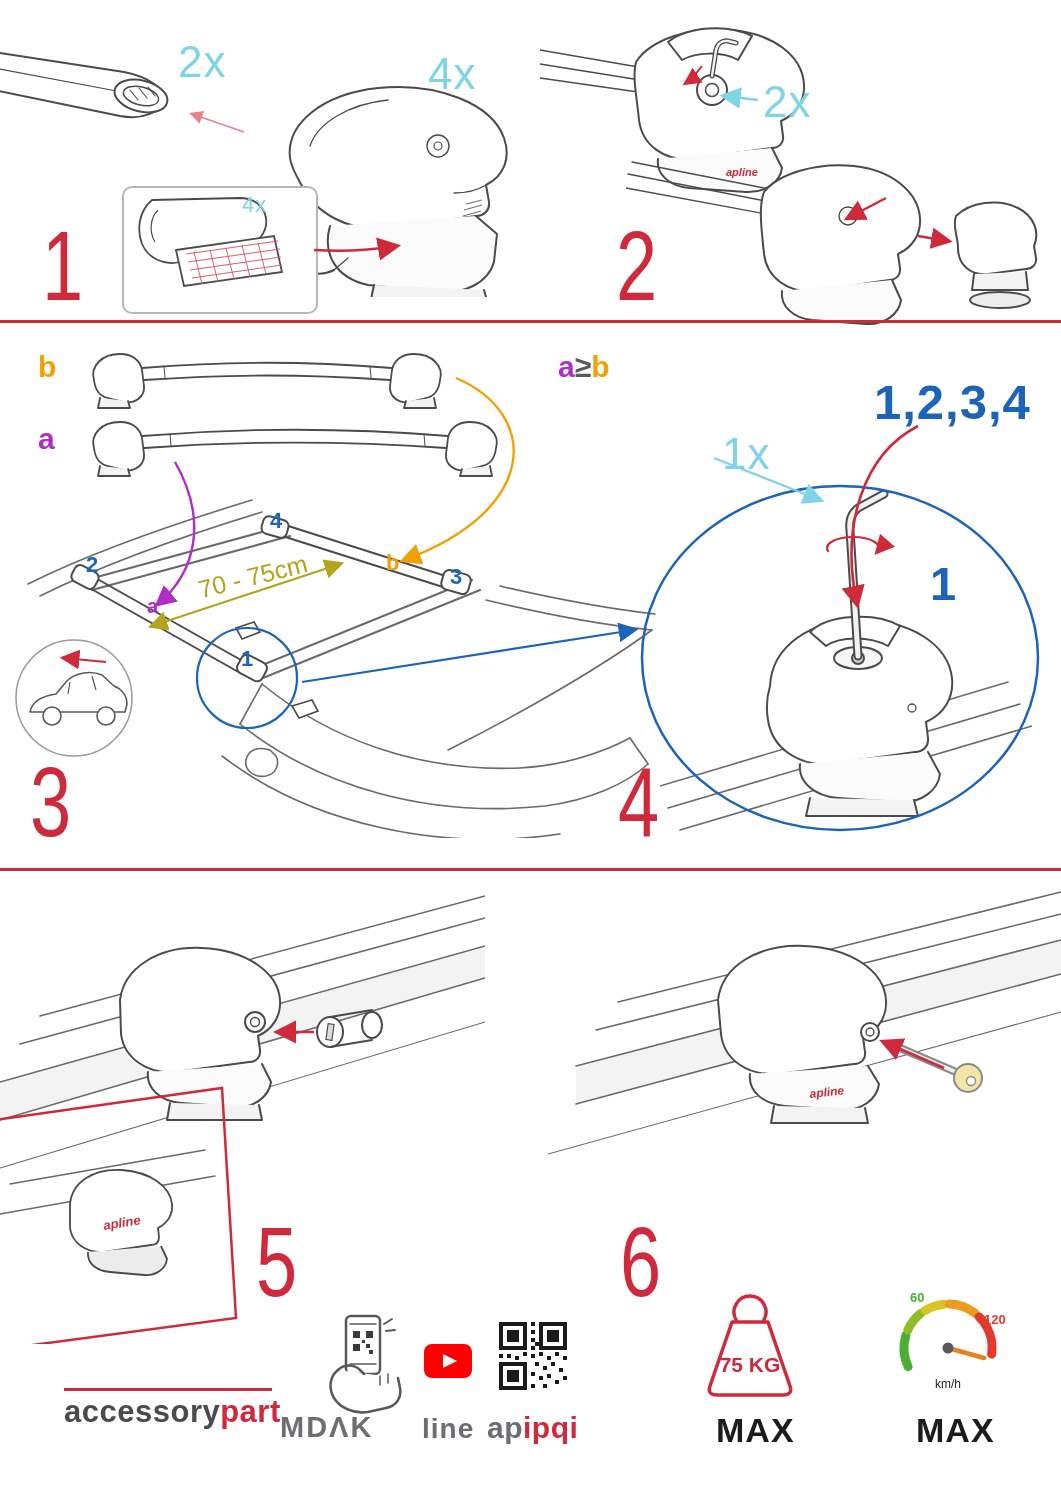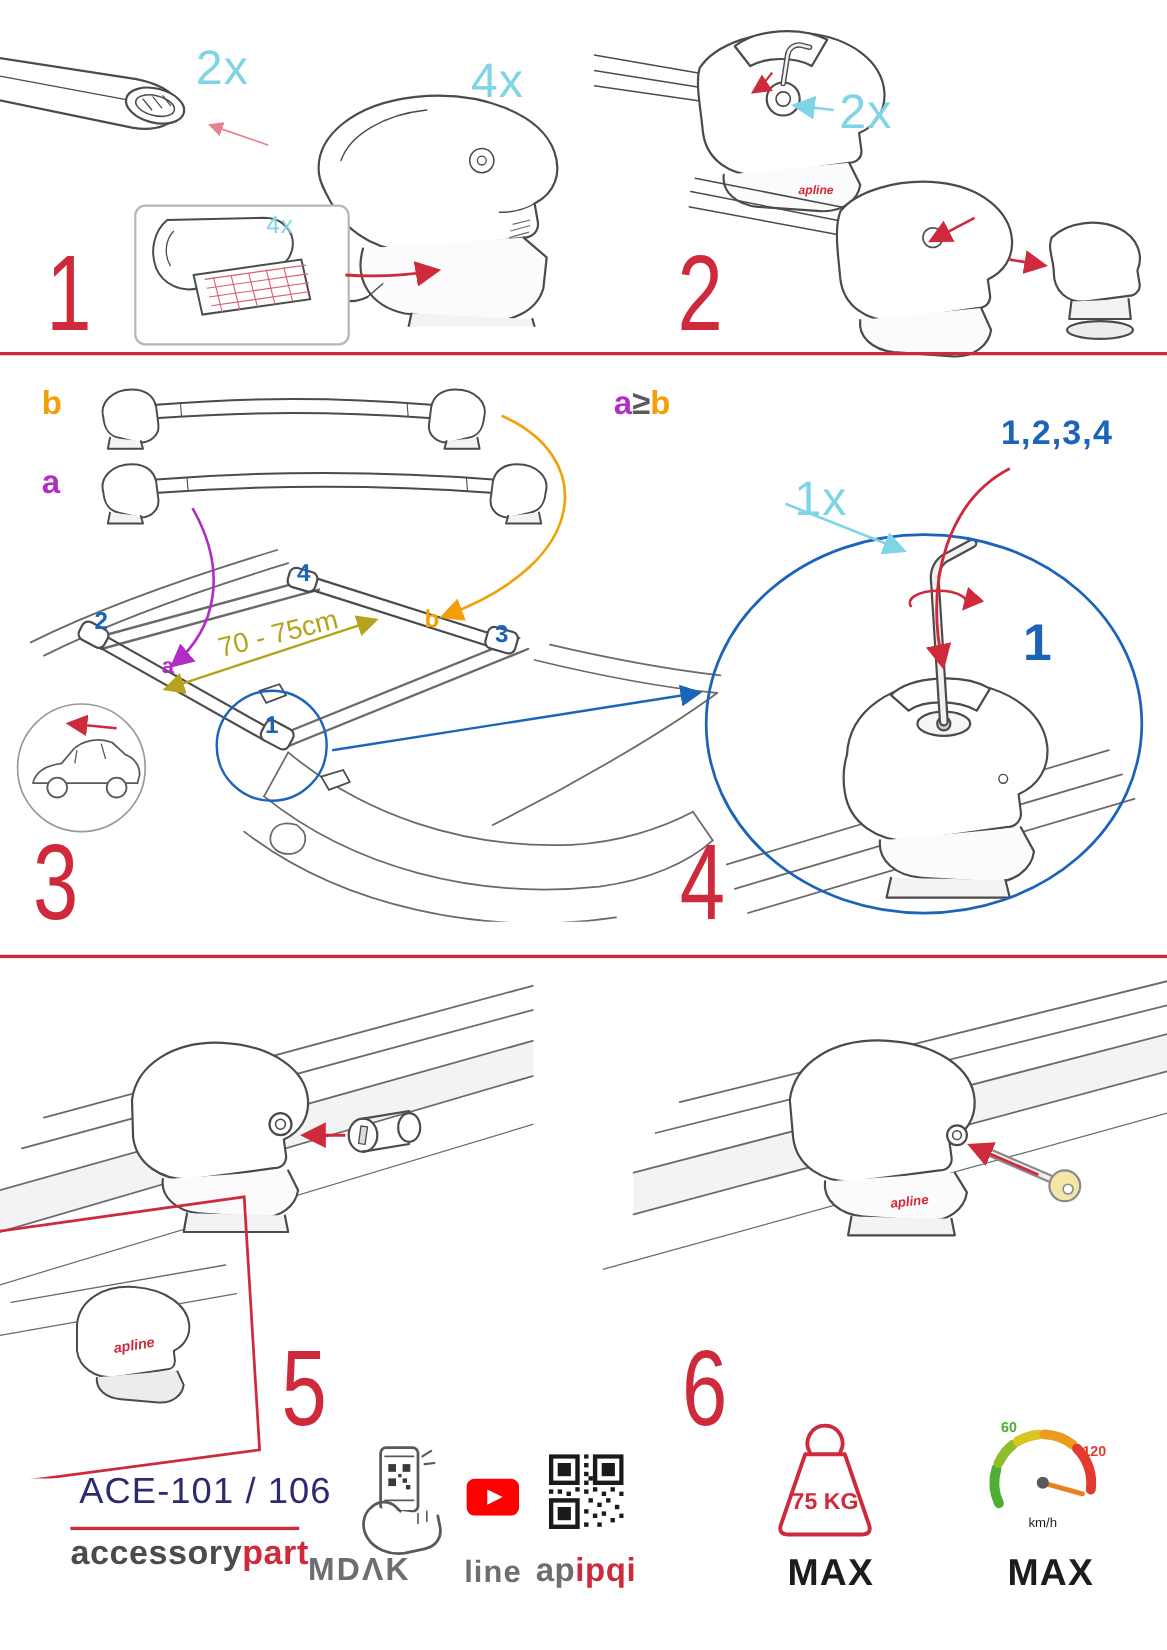--- a/index.html
+++ b/index.html
@@ -4,21 +4,21 @@
 <style>
   * { margin:0; padding:0; box-sizing:border-box; }
   body { background:#ffffff; font-family:"Liberation Sans", sans-serif; }
   .page { position:relative; width:1061px; height:1500px; background:#fff; overflow:hidden; }
   .abs { position:absolute; }
   .lbl { position:absolute; line-height:1; z-index:6; white-space:nowrap; }
   .qty { color:var(--cyan); font-size:44px; letter-spacing:1px; }
   .qty-sm { font-size:22px; }
   .stepnum { color:var(--accent_red); font-size:74px; transform:scaleY(1.32); transform-origin:0 0; }
   .poslbl { font-weight:bold; font-size:22px; color:var(--blue); }
-  .biglist { font-weight:bold; font-size:31px; color:var(--blue); letter-spacing:1px;margin-left:36px; }
+  .biglist { font-weight:bold; font-size:49px; color:var(--blue); letter-spacing:1px; }
   .rule { font-size:30px; font-weight:bold; }
   .divider { position:absolute; left:0; width:1061px; height:3px; background:var(--accent_red); z-index:2; }
   .inset-box { border:2px solid #b5b7ba; border-radius:10px; background:#fff; z-index:3; }
   .overlay { position:absolute; pointer-events:none; z-index:5; }
   .illus { position:absolute; z-index:1; }
   .model { font-size:33px; color:var(--navy); letter-spacing:1px; font-weight:500; }
   .redline { position:absolute; height:2.5px; background:var(--accent_red); }
   .brand { font-size:31px; font-weight:700; color:#4b4b4d; letter-spacing:.5px; }
   .brand .red { color:var(--accent_red); }
   .partner { font-size:29px; font-weight:700; color:var(--gray); letter-spacing:2px; }
@@ -347,21 +347,20 @@
     <path d="M408 190 L352 166" fill="none" stroke="#8a8a8a" stroke-width="8" stroke-linecap="round"></path>
     <path d="M408 190 L352 166" fill="none" stroke="#efefef" stroke-width="4" stroke-linecap="round"></path>
     <circle cx="420" cy="196" r="14" fill="#f2e6a8" stroke="#8a8a8a" stroke-width="2"></circle>
     <circle cx="423" cy="199" r="4.5" fill="#ffffff" stroke="#8a8a8a" stroke-width="1.4"></circle>
     <path d="M396 186 L336 160" fill="none" stroke="#cf2a3c" stroke-width="2.6" marker-end="url(#mRed6)"></path>
   </svg>
 
   <span class="lbl stepnum" style="left:256px;top:1214px">5</span>
   <span class="lbl stepnum" style="left:620px;top:1214px">6</span>
 
-  <span class="lbl model" style="left:72px;top:1338px">ACE-101 / 106</span>
   <div class="redline" style="left:64px;top:1388px;width:208px"></div>
   <span class="lbl brand" style="left:64px;top:1396px"><span>accessory</span><span class="red">part</span></span>
 
   <svg class="illus" style="left:320px;top:1314px;z-index:3" width="84" height="100" viewBox="0 0 84 100">
     <g fill="none" stroke="#58595b" stroke-width="2.5" stroke-linecap="round" stroke-linejoin="round">
       <rect x="26" y="2" width="34" height="58" rx="5" fill="#fff"></rect>
       <path d="M30 10 h26 M30 50 h26" stroke-width="1.5"></path>
       <path d="M64 10 l8 -5 M66 17 l9 -1" stroke-width="2"></path>
       <path d="M18 56 C10 62 8 74 14 84 C20 94 34 100 48 98 L66 94 C76 92 82 84 80 74 L78 64" fill="#fff"></path>
       <path d="M18 56 C24 50 34 50 40 56 L44 60"></path>

